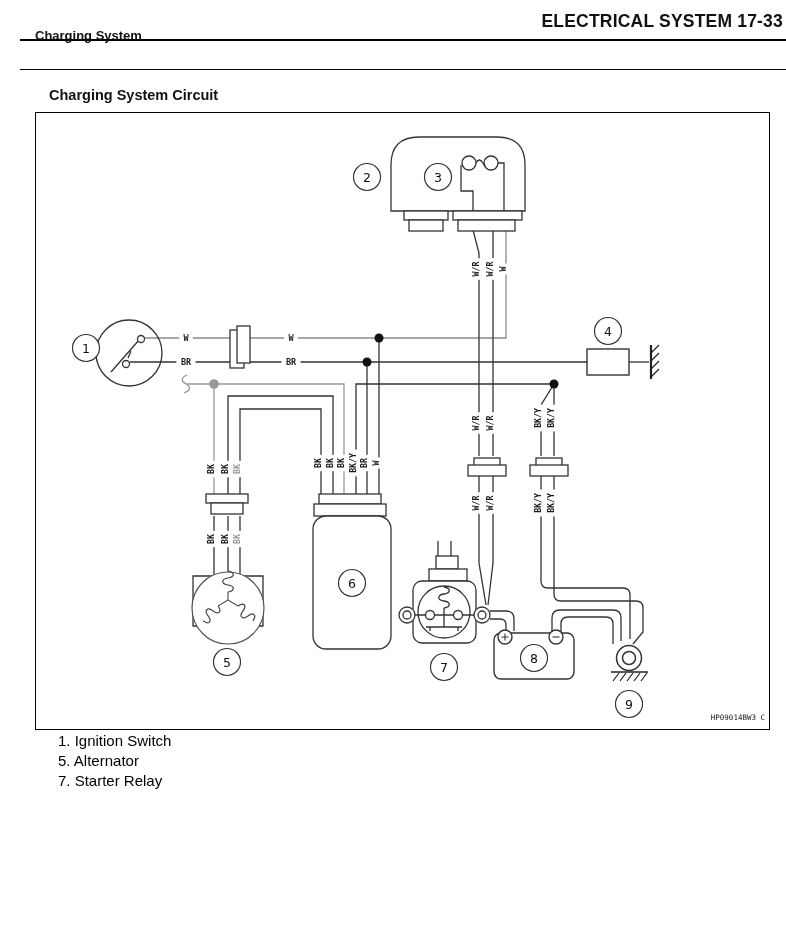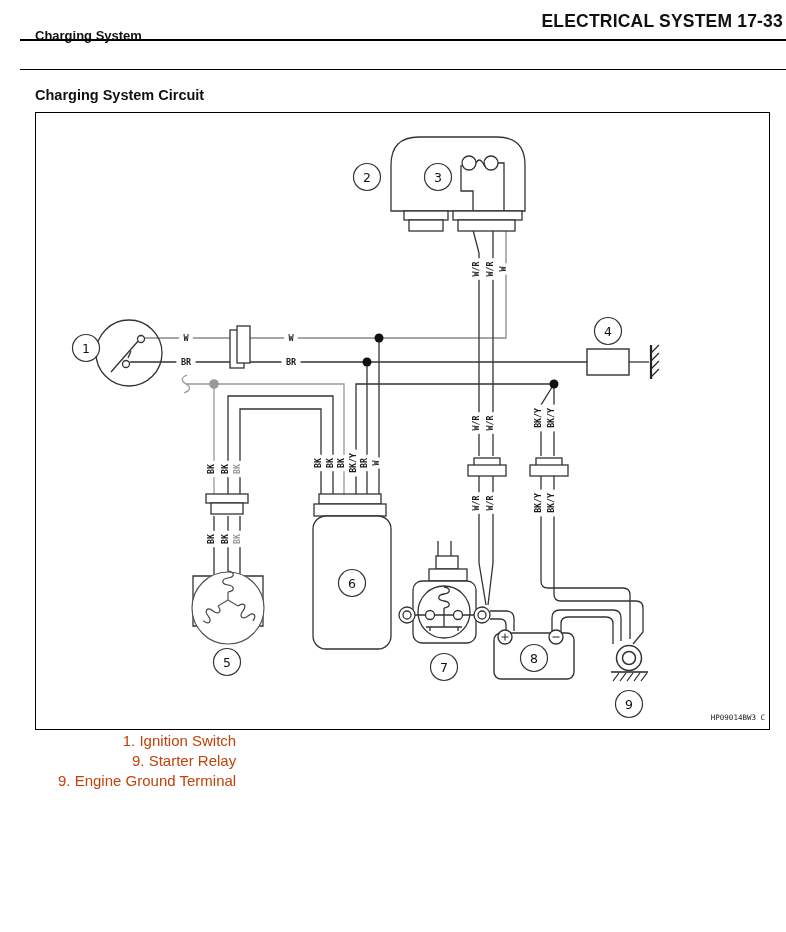--- a/index.html
+++ b/index.html
@@ -1,24 +1,24 @@
 <!DOCTYPE html>
 <html><head>
 <meta charset="utf-8">
 <style>
   html,body{margin:0;padding:0;background:#fff;}
   .page{position:relative;width:786px;height:932px;background:#fff;overflow:hidden;
-        font-family:"Liberation Sans",sans-serif;color:#111;text-align:right;}
+        font-family:"Liberation Sans",sans-serif;color:#111;}
   .hdr-title{position:absolute;top:11px;right:3px;font-size:17.5px;font-weight:bold;letter-spacing:.2px;}
   .rule1{position:absolute;left:20px;right:0;top:39px;height:2.4px;background:#000;}
   .sec-title{position:absolute;left:35px;top:28px;font-size:13px;font-weight:bold;}
   .rule2{position:absolute;left:20px;right:0;top:69px;height:1.4px;background:#000;}
-  .sub-title{position:absolute;left:35px;top:87px;font-size:14.5px;font-weight:bold;}
+  .sub-title{position:absolute;left:49px;top:87px;font-size:14.5px;font-weight:bold;}
   .diagram-box{position:absolute;left:35px;top:112px;width:733px;height:616px;border:1.3px solid #000;background:#fff;}
-  .legend{position:absolute;left:58px;top:731px;font-size:15px;line-height:20px;color:#c2410c;}
+  .legend{position:absolute;left:58px;top:731px;font-size:15px;line-height:20px;color:#000000;}
   .legend .lg{white-space:pre;}
   svg text{font-family:"DejaVu Sans Mono",monospace;}
   .callout-txt{font-family:"DejaVu Sans",sans-serif;}
 </style>
 </head>
 <body>
 
 <div class="page">
 
   <div class="hdr-title">ELECTRICAL SYSTEM 17-33</div>
@@ -334,16 +334,16 @@
           <g>
             <circle cx="593" cy="591" r="13.5" fill="#fff" stroke="#333" stroke-width="1.2"></circle>
             <text x="593" y="595.5" text-anchor="middle" font-size="12.5" fill="#111" class="callout-txt">9</text>
           </g>
         </g>
     </svg>
   </div>
 
   <div class="legend" id="legend">
       <div class="lg">1. Ignition Switch</div>
-      <div class="lg">9. Starter Relay</div>
-      <div class="lg">9. Engine Ground Terminal</div>
+      <div class="lg">5. Alternator</div>
+      <div class="lg">7. Starter Relay</div>
     </div>
 </div>
 
 </body></html>

